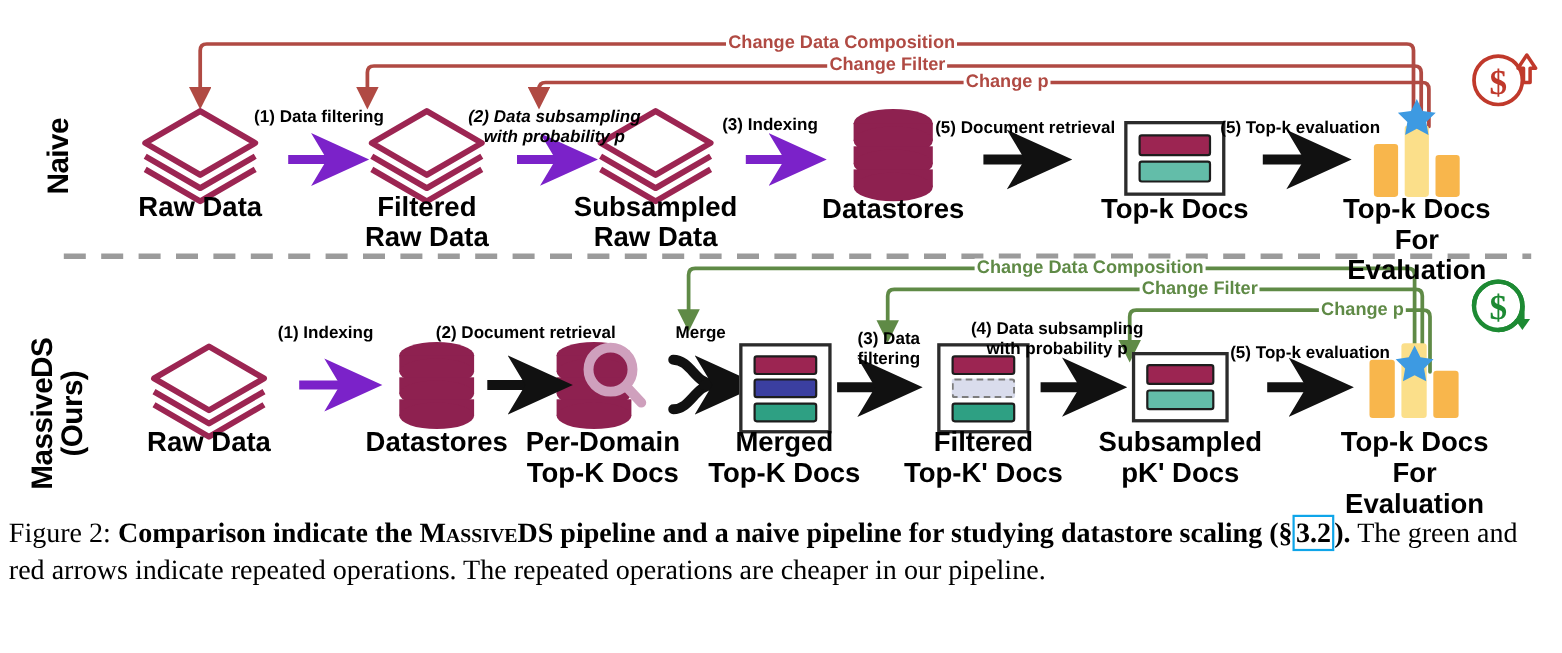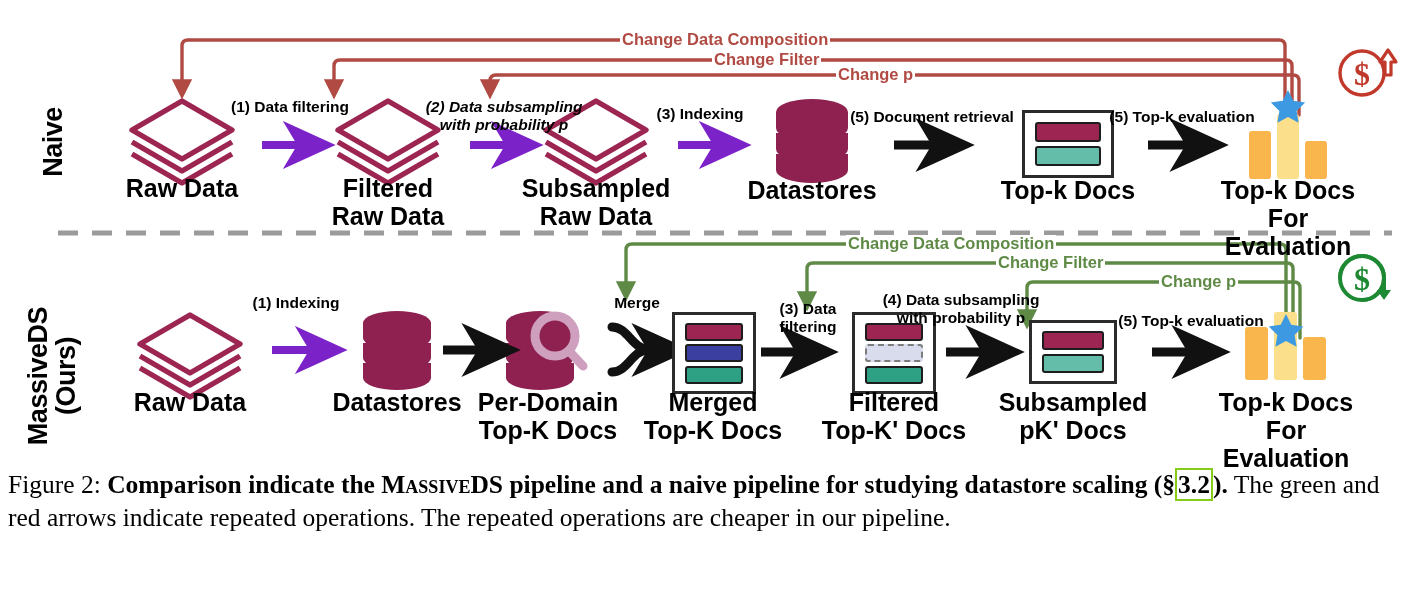--- a/index.html
+++ b/index.html
@@ -49,20 +49,21 @@
 
   
   .loop-label{
     position:absolute;
     font-weight:bold;
     font-size:16.5px;
     line-height:1;
     white-space:nowrap;
     background:#ffffff;
     padding:0 2px;
+    margin-left:40px;
   }
   .loop-label.red{color:#b04a43;}
   .loop-label.green{color:#5f8a46;}
 
   
   svg.layer{position:absolute;left:0;top:0;width:1420px;height:594px;overflow:visible;pointer-events:none;}
 
   
   .doc-box{
     position:absolute;
@@ -89,21 +90,21 @@
     left:8px;top:468px;width:1404px;
     font-family:"Liberation Serif", serif;
     font-size:25.5px;
     line-height:1.30;
     color:#000;
     text-align:left;
   }
   #caption b{font-weight:bold;}
   .smallcaps{font-variant:small-caps;}
   .secref{
-    border:2px solid #84cc16;
+    border:2px solid #0ea5e9;
     padding:0 1px;
     font-weight:bold;
   }
 </style>
 </head>
 <body>
 
 <div id="figure">
 
   <svg class="layer" viewBox="0 0 1420 594">
@@ -332,20 +333,21 @@
   <div class="stage-label" style="left:313px;top:174px;width:150px;">Filtered
 Raw Data</div>
   <div class="stage-label" style="left:506px;top:174px;width:180px;">Subsampled
 Raw Data</div>
   <div class="stage-label" style="left:737px;top:176px;width:150px;">Datastores</div>
   <div class="stage-label" style="left:995px;top:176px;width:146px;">Top-k Docs</div>
   <div class="stage-label" style="left:1208px;top:176px;width:160px;">Top-k Docs
 For Evaluation</div>
 
   <div class="step-label" style="left:222px;top:294px;width:148px;">(1) Indexing</div>
+  <div class="step-label" style="left:372px;top:294px;width:212px;">(2) Document retrieval</div>
   <div class="step-label" style="left:592px;top:294px;width:90px;">Merge</div>
   <div class="step-label" style="left:768px;top:300px;width:80px;">(3) Data
 filtering</div>
   <div class="step-label" style="left:864px;top:291px;width:194px;">(4) Data subsampling
 with probability p</div>
   <div class="step-label" style="left:1102px;top:312px;width:178px;">(5) Top-k evaluation</div>
 
   <div class="stage-label" style="left:120px;top:388px;width:140px;">Raw Data</div>
   <div class="stage-label" style="left:322px;top:388px;width:150px;">Datastores</div>
   <div class="stage-label" style="left:468px;top:388px;width:160px;">Per-Domain

